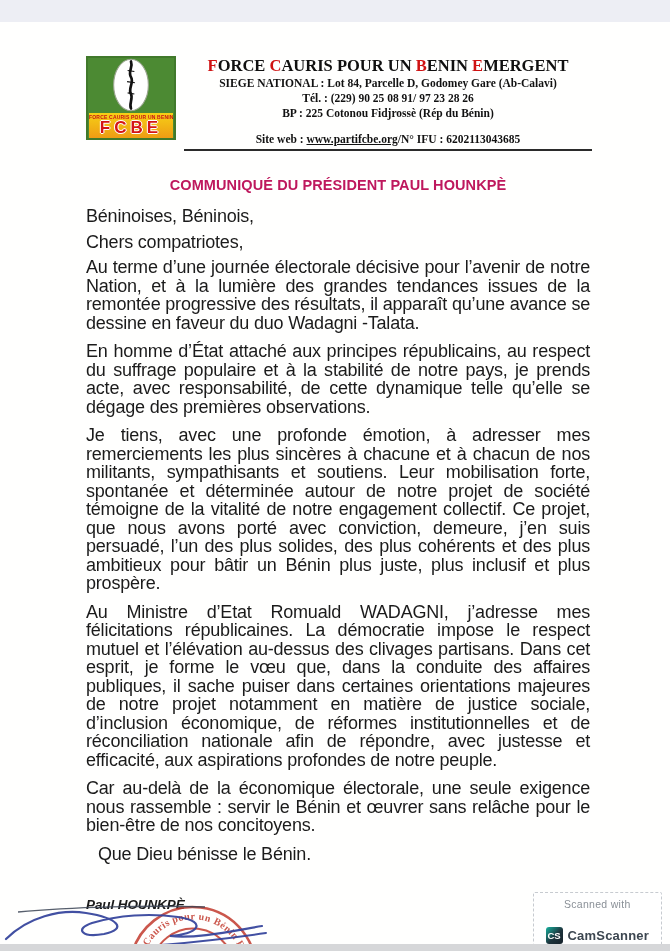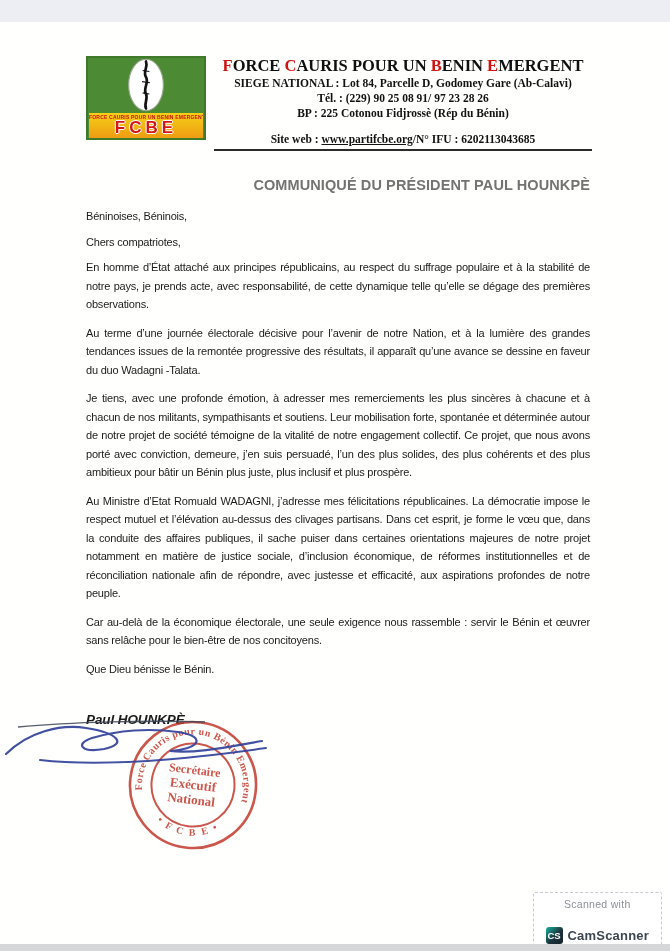--- a/index.html
+++ b/index.html
@@ -8,21 +8,21 @@
     background:#ffffff;
     font-family:"Liberation Sans",sans-serif;color:#1b1b1b;
   }
   .top-band{position:absolute;top:0;left:0;right:0;height:22px;background:#edeef4;}
   .bottom-strip{position:absolute;bottom:0;left:0;right:0;height:7px;background:#d6d7d9;}
   .page{position:absolute;top:22px;left:0;right:0;bottom:7px;background:#fffffe;}
 
   
   .letterhead{display:flex;margin:34px 78px 0 86px;}
   .logo{
-    width:120px;height:84px;background:#4c8a33;position:relative;flex:none;
+    width:90px;height:84px;background:#4c8a33;position:relative;flex:none;
     box-shadow:inset 0 0 0 2px #41792b;
   }
   .shell-svg{position:absolute;top:1px;left:50%;transform:translateX(-50%);}
   .logo-band{
     position:absolute;bottom:2px;left:3px;right:3px;
     background:linear-gradient(#f6d016,#ee9c14);
     text-align:center;padding:1px 0 2px;
   }
   .logo-tagline{
     font-size:5px;line-height:6px;color:#c81414;font-weight:bold;
@@ -35,28 +35,28 @@
   .letterhead-right{flex:1;text-align:center;font-family:"Liberation Serif",serif;padding-left:8px;}
   .org-name{font-size:16.5px;font-weight:bold;white-space:nowrap;color:#101010;line-height:20px;}
   .org-name .red{color:#cf1212;}
   .lh-line{font-size:11.5px;font-weight:bold;line-height:15px;color:#121212;}
   .lh-web{font-size:11.5px;font-weight:bold;margin-top:12px;color:#121212;}
   .lh-web .url{text-decoration:underline;}
   .lh-rule{border-bottom:2px solid #2b2b2b;margin-top:4px;}
 
   
   .doc-title{
-    text-align:right;font-size:14.5px;font-weight:bold;color:#737373;
+    text-align:center;font-size:14.5px;font-weight:bold;color:#be185d;
     margin:26px 80px 0 86px;letter-spacing:.1px;
   }
-  .content{margin:0 80px 0 86px;font-size:11px;line-height:18.5px;letter-spacing:-.2px;}
+  .content{margin:0 80px 0 86px;font-size:18px;line-height:18.5px;letter-spacing:-.2px;}
   .salut{margin:0 0 7px;}
   .salut.first{margin-top:14px;}
   .para{margin:0 0 10px;text-align:justify;}
-  .closing{margin:0 0 10px;}
+  .closing{margin:0 12px 10px;}
 
   
   .sig-block{position:relative;margin:13px 80px 0 86px;height:205px;}
   .date-line{margin:0;font-size:13px;letter-spacing:-.2px;}
   .signatory{margin:34px 0 0;font-size:13.5px;font-weight:bold;letter-spacing:-.1px;font-style:italic;}
   .sig-overlay{position:absolute;left:-86px;top:-18px;pointer-events:none;}
 
   
   .watermark{
     position:absolute;right:8px;bottom:0;background:#fff;
@@ -100,22 +100,22 @@
       <div class="lh-web"><span>Site web : </span><span class="url">www.partifcbe.org</span><span>/N° IFU : 6202113043685</span></div>
       <div class="lh-rule"></div>
     </div>
   </div>
 
   <h1 class="doc-title">COMMUNIQUÉ DU PRÉSIDENT PAUL HOUNKPÈ</h1>
 
   <div class="content">
     <p class="salut first">Béninoises, Béninois,</p>
     <p class="salut">Chers compatriotes,</p>
+    <p class="para">Au terme d’une journée électorale décisive pour l’avenir de notre Nation, et à la lumière des grandes tendances issues de la remontée progressive des résultats, il apparaît qu’une avance se dessine en faveur du duo Wadagni -Talata.</p>
     <p class="para">En homme d’État attaché aux principes républicains, au respect du suffrage populaire et à la stabilité de notre pays, je prends acte, avec responsabilité, de cette dynamique telle qu’elle se dégage des premières observations.</p>
-    <p class="para">Au terme d’une journée électorale décisive pour l’avenir de notre Nation, et à la lumière des grandes tendances issues de la remontée progressive des résultats, il apparaît qu’une avance se dessine en faveur du duo Wadagni -Talata.</p>
     <p class="para">Je tiens, avec une profonde émotion, à adresser mes remerciements les plus sincères à chacune et à chacun de nos militants, sympathisants et soutiens. Leur mobilisation forte, spontanée et déterminée autour de notre projet de société témoigne de la vitalité de notre engagement collectif. Ce projet, que nous avons porté avec conviction, demeure, j’en suis persuadé, l’un des plus solides, des plus cohérents et des plus ambitieux pour bâtir un Bénin plus juste, plus inclusif et plus prospère.</p>
     <p class="para">Au Ministre d’Etat Romuald WADAGNI, j’adresse mes félicitations républicaines. La démocratie impose le respect mutuel et l’élévation au-dessus des clivages partisans. Dans cet esprit, je forme le vœu que, dans la conduite des affaires publiques, il sache puiser dans certaines orientations majeures de notre projet notamment en matière de justice sociale, d’inclusion économique, de réformes institutionnelles et de réconciliation nationale afin de répondre, avec justesse et efficacité, aux aspirations profondes de notre peuple.</p>
     <p class="para">Car au-delà de la économique électorale, une seule exigence nous rassemble : servir le Bénin et œuvrer sans relâche pour le bien-être de nos concitoyens.</p>
     <p class="closing">Que Dieu bénisse le Bénin.</p>
   </div>
 
   <div class="sig-block">
     <p class="signatory">Paul HOUNKPÈ</p>
 
     <svg class="sig-overlay" width="360" height="205" viewBox="0 0 360 205">

